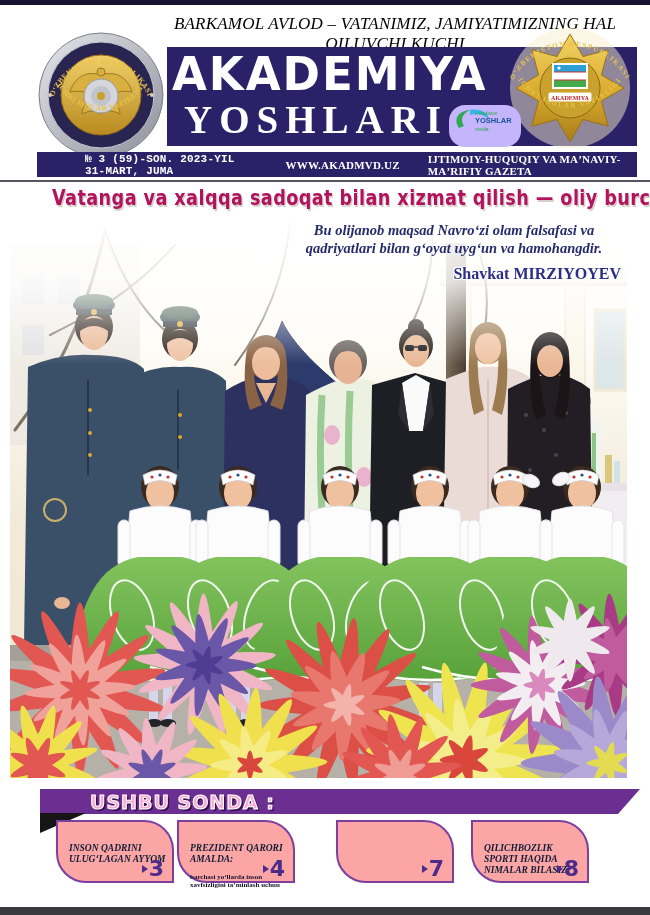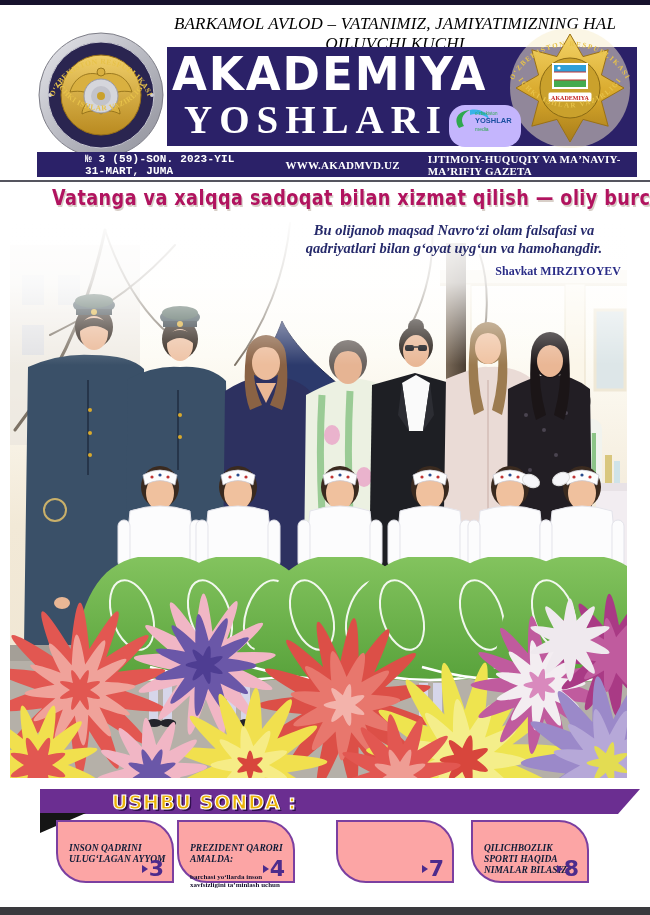--- a/index.html
+++ b/index.html
@@ -32,28 +32,28 @@
   .headline{position:absolute;left:0;top:186px;width:650px;text-align:center;
             font-family:"DejaVu Sans",sans-serif;font-weight:bold;font-size:21px;color:#b1135f;
             letter-spacing:.5px;transform:scaleX(.84);transform-origin:325px 0;white-space:nowrap;
             text-shadow:1.5px 1.5px 0 #d8cfc8;}
   
   .photo{position:absolute;left:10px;top:215px;width:617px;height:563px;}
   
   .quote{position:absolute;left:283px;top:222px;width:342px;z-index:5;text-align:center;
          color:#262a6b;font-weight:bold;font-style:italic;font-size:14.5px;line-height:1.22;}
   .quote p{margin:0 0 7px 0;}
-  .attribution{margin-top:3px;text-align:right;padding-right:4px;font-style:normal;font-size:12px;
+  .attribution{margin-top:3px;text-align:right;padding-right:4px;font-style:normal;font-size:16px;
          color:#2b2d86;text-shadow:0 0 3px #fff,1px 1px 0 #fff,-1px -1px 0 #fff,1px -1px 0 #fff,-1px 1px 0 #fff;}
   
   .banner{position:absolute;left:40px;top:789px;width:600px;height:25px;background:#6b2e91;
           clip-path:polygon(0 0,100% 0,calc(100% - 22px) 100%,0 100%);
-          display:flex;align-items:center;padding-left:72px;box-sizing:border-box;
+          display:flex;align-items:center;padding-left:50px;box-sizing:border-box;
           font-family:"DejaVu Sans",sans-serif;font-weight:bold;font-size:19px;letter-spacing:1px;
-          color:#eab308;-webkit-text-stroke:1.1px #fff;text-shadow:2px 2px 0 #31104f;}
+          color:#f9a8d4;-webkit-text-stroke:1.1px #fff;text-shadow:2px 2px 0 #31104f;}
   .fold{position:absolute;left:40px;top:813px;width:0;height:0;
         border-top:20px solid #151515;border-right:46px solid transparent;}
   
   .card{position:absolute;top:820px;width:118px;height:63px;background:#fca5a5;border:2px solid #7b3fa0;
         border-radius:0 30px 0 30px;box-sizing:border-box;padding:21px 6px 2px 11px;}
   .card .title{font-weight:bold;font-style:italic;font-size:9.5px;line-height:1.18;color:#0f1c38;}
   .card .subtitle{font-weight:bold;font-size:7px;line-height:1.15;color:#17132e;margin-top:8px;}
   .pagenum{position:absolute;right:8px;bottom:1px;color:#4d2b8c;font-family:"DejaVu Sans",sans-serif;
            font-weight:bold;font-size:22px;line-height:1;display:flex;align-items:center;}
   .arrow{display:inline-block;width:0;height:0;border-left:6px solid #4d2b8c;

